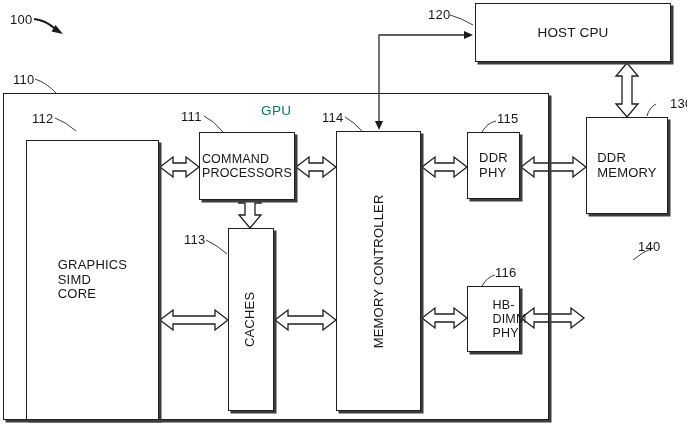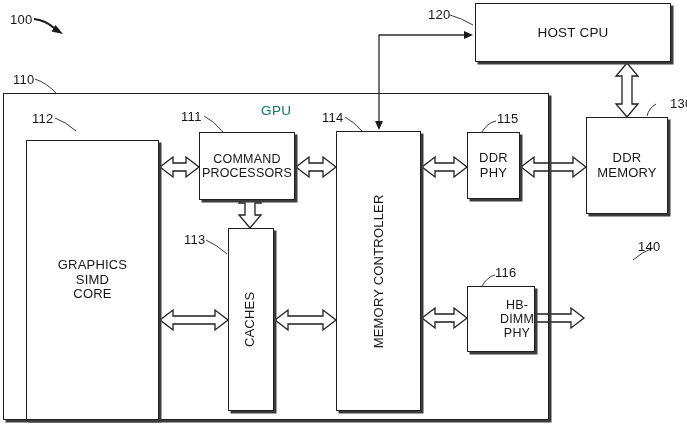--- a/index.html
+++ b/index.html
@@ -12,21 +12,21 @@
     overflow:hidden;
   }
   .layer{position:absolute;left:0;top:0;}
   svg.connectors{z-index:1;}
   .box{
     position:absolute;
     border:1.4px solid #1f1f1f;
     background:#ffffff;
     box-shadow:2.5px 2.5px 0 #3c3c3c;
     display:flex;align-items:center;justify-content:center;
-    text-align:center;
+    text-align:left;
     z-index:3;
     box-sizing:border-box;
   }
   .outer{
     background:transparent;
     z-index:2;
   }
   .box-label{
     white-space:pre-line;
     line-height:1.14;
@@ -123,21 +123,21 @@
 
   <div class="box" style="left:336px;top:131px;width:85px;height:280px;">
     <span class="box-label rot fs13">MEMORY CONTROLLER</span>
   </div>
 
   <div class="box" style="left:467px;top:132px;width:53px;height:67px;">
     <span class="box-label fs13">DDR
 PHY</span>
   </div>
 
-  <div class="box" style="left:467px;top:286px;width:68px;height:66px;padding-left:32px;">
+  <div class="box" style="left:467px;top:286px;width:53px;height:66px;padding-left:32px;">
     <span class="box-label fs125">HB-
 DIMM
 PHY</span>
   </div>
 
   <div class="box" style="left:475px;top:3px;width:196px;height:59px;">
     <span class="box-label fs135">HOST CPU</span>
   </div>
 
   <div class="box" style="left:586px;top:117px;width:82px;height:97px;">

